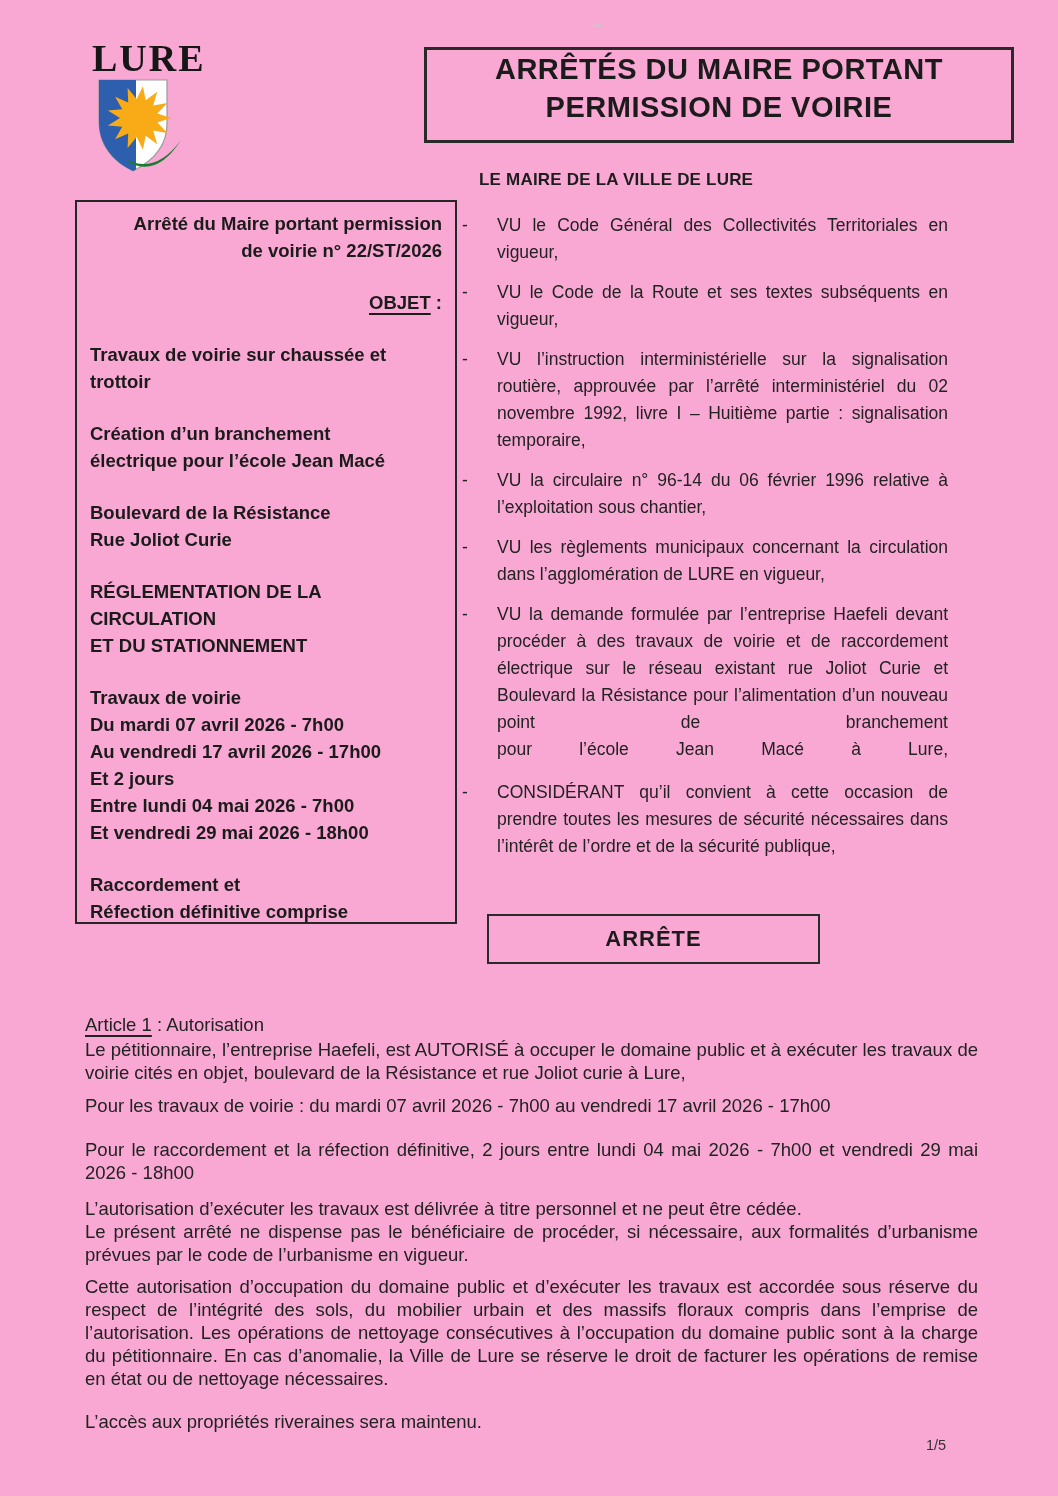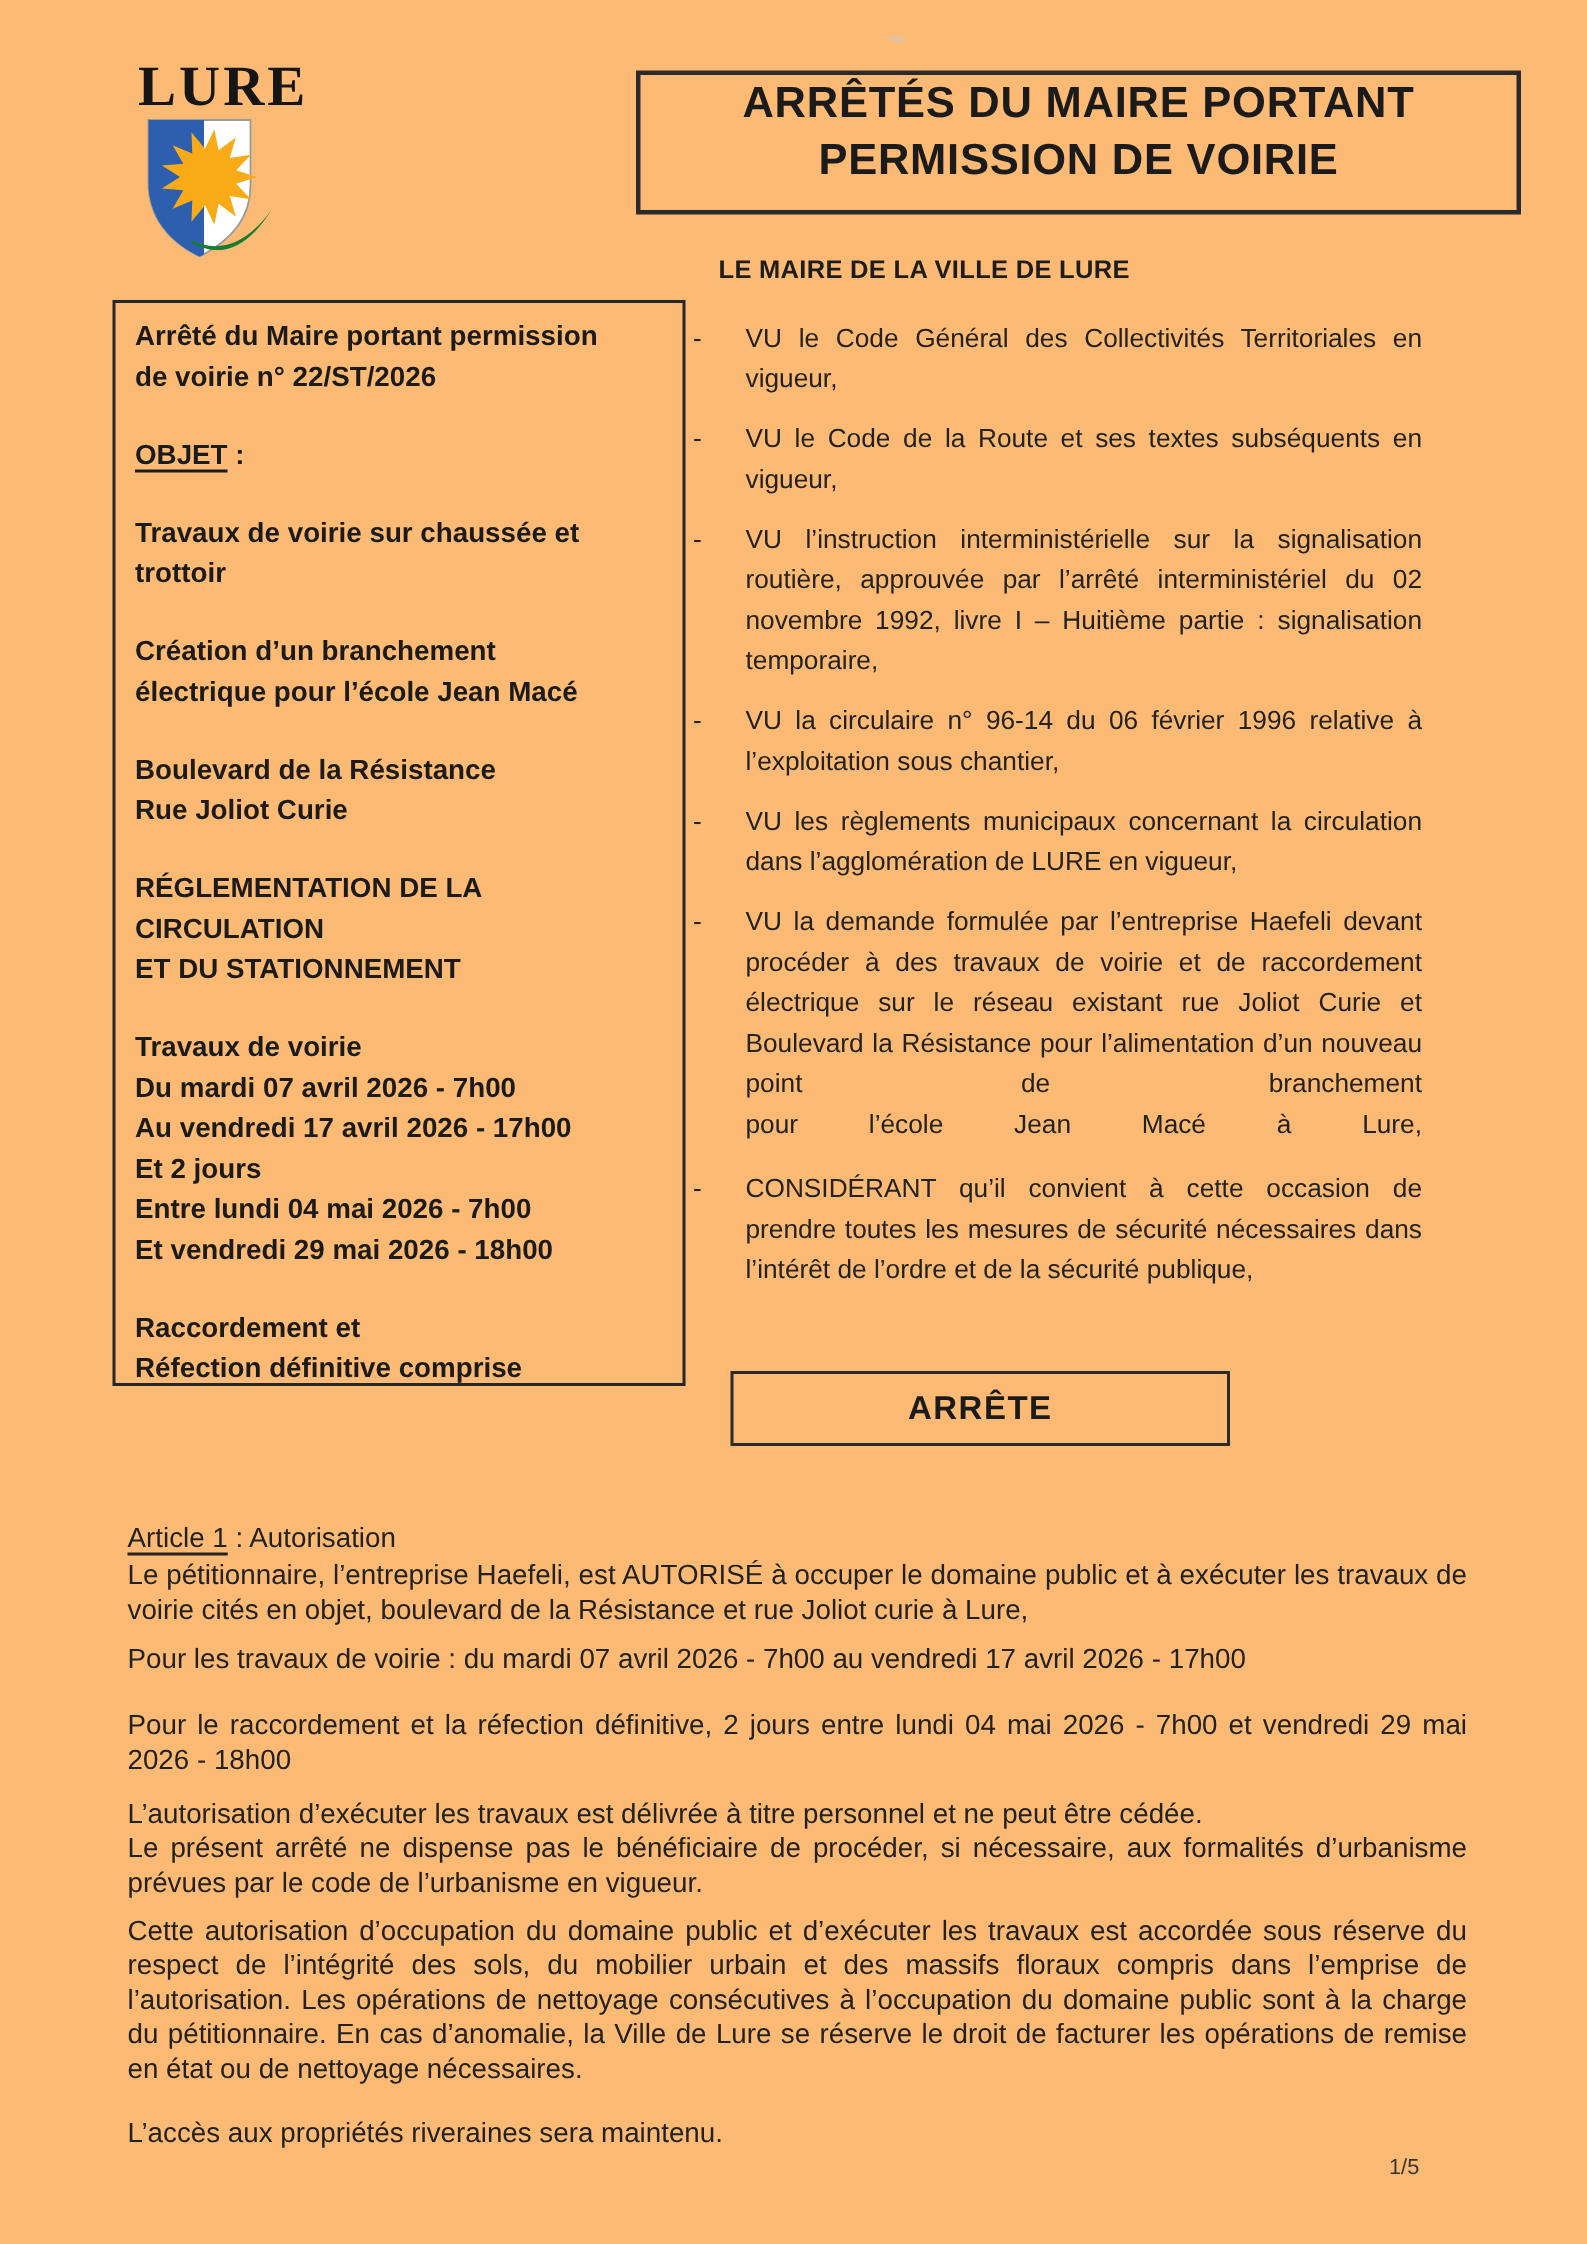--- a/index.html
+++ b/index.html
@@ -1,17 +1,17 @@
 <!DOCTYPE html>
 <html lang="fr"><head>
 <meta charset="utf-8">
 <style>
   html,body{margin:0;padding:0;background:#ffffff;}
   .page{
-    position:relative;width:1058px;height:1496px;background:#fdba74;
+    position:relative;width:1058px;height:1496px;background:#f9a8d4;
     font-family:"Liberation Sans","DejaVu Sans",sans-serif;color:#1d1d1d;overflow:hidden;
   }
   .b{font-weight:normal;}
   .u{text-decoration:underline;text-decoration-thickness:2px;text-underline-offset:4px;}
 
   
   .artifact{position:absolute;left:592px;top:24px;width:12px;height:4px;background:#c9c9c9;
     opacity:.55;border-radius:50%;transform:rotate(8deg);}
 
   
@@ -24,21 +24,21 @@
     box-sizing:border-box;display:flex;flex-direction:column;align-items:center;
     text-align:center;font-weight:bold;font-size:29px;line-height:38px;letter-spacing:.5px;color:#1b1b1b;}
 
   .issuer{position:absolute;left:479px;top:170px;font-weight:bold;font-size:17px;letter-spacing:.2px;}
 
   
   .order-box{position:absolute;left:75px;top:200px;width:382px;height:724px;border:2px solid #262626;
     box-sizing:border-box;padding:8px 13px 0 13px;font-weight:bold;font-size:18.5px;line-height:27px;color:#1b1b1b;}
   .lb-block + .lb-block{margin-top:25px;}
   .lb-block.center{}
-  .lb-block.left{text-align:left;}
+  .lb-block.left{text-align:right;}
 
   
   .vu-col{position:absolute;left:462px;top:212px;width:486px;font-size:17.5px;line-height:27px;color:#222;}
   .vu-item{display:flex;margin-bottom:13px;}
   .vu-item.vu-gap{margin-top:16px;}
   .vu-dash{width:35px;flex:0 0 35px;}
   .vu-text{flex:1;}
   .vu-main{text-align:justify;}
   .vu-main.force-last{text-align-last:justify;}
   .vu-lastline{text-align:justify;text-align-last:justify;}

